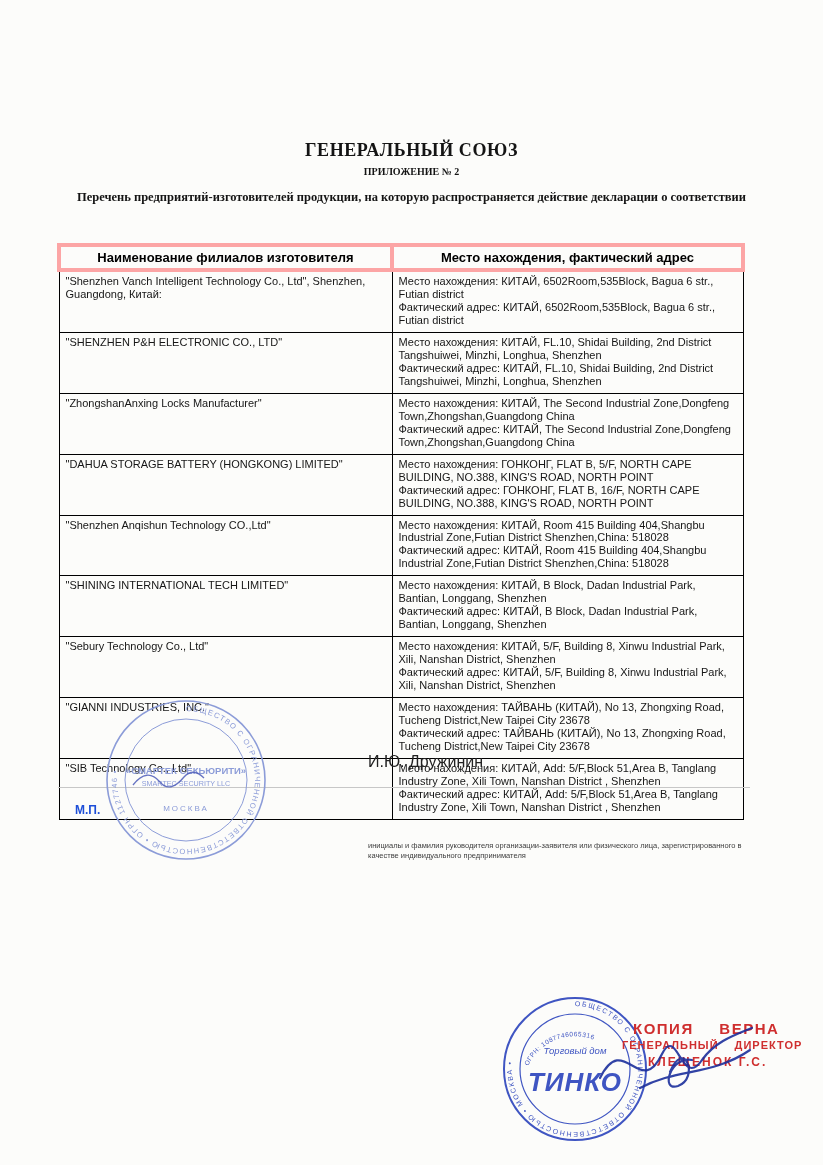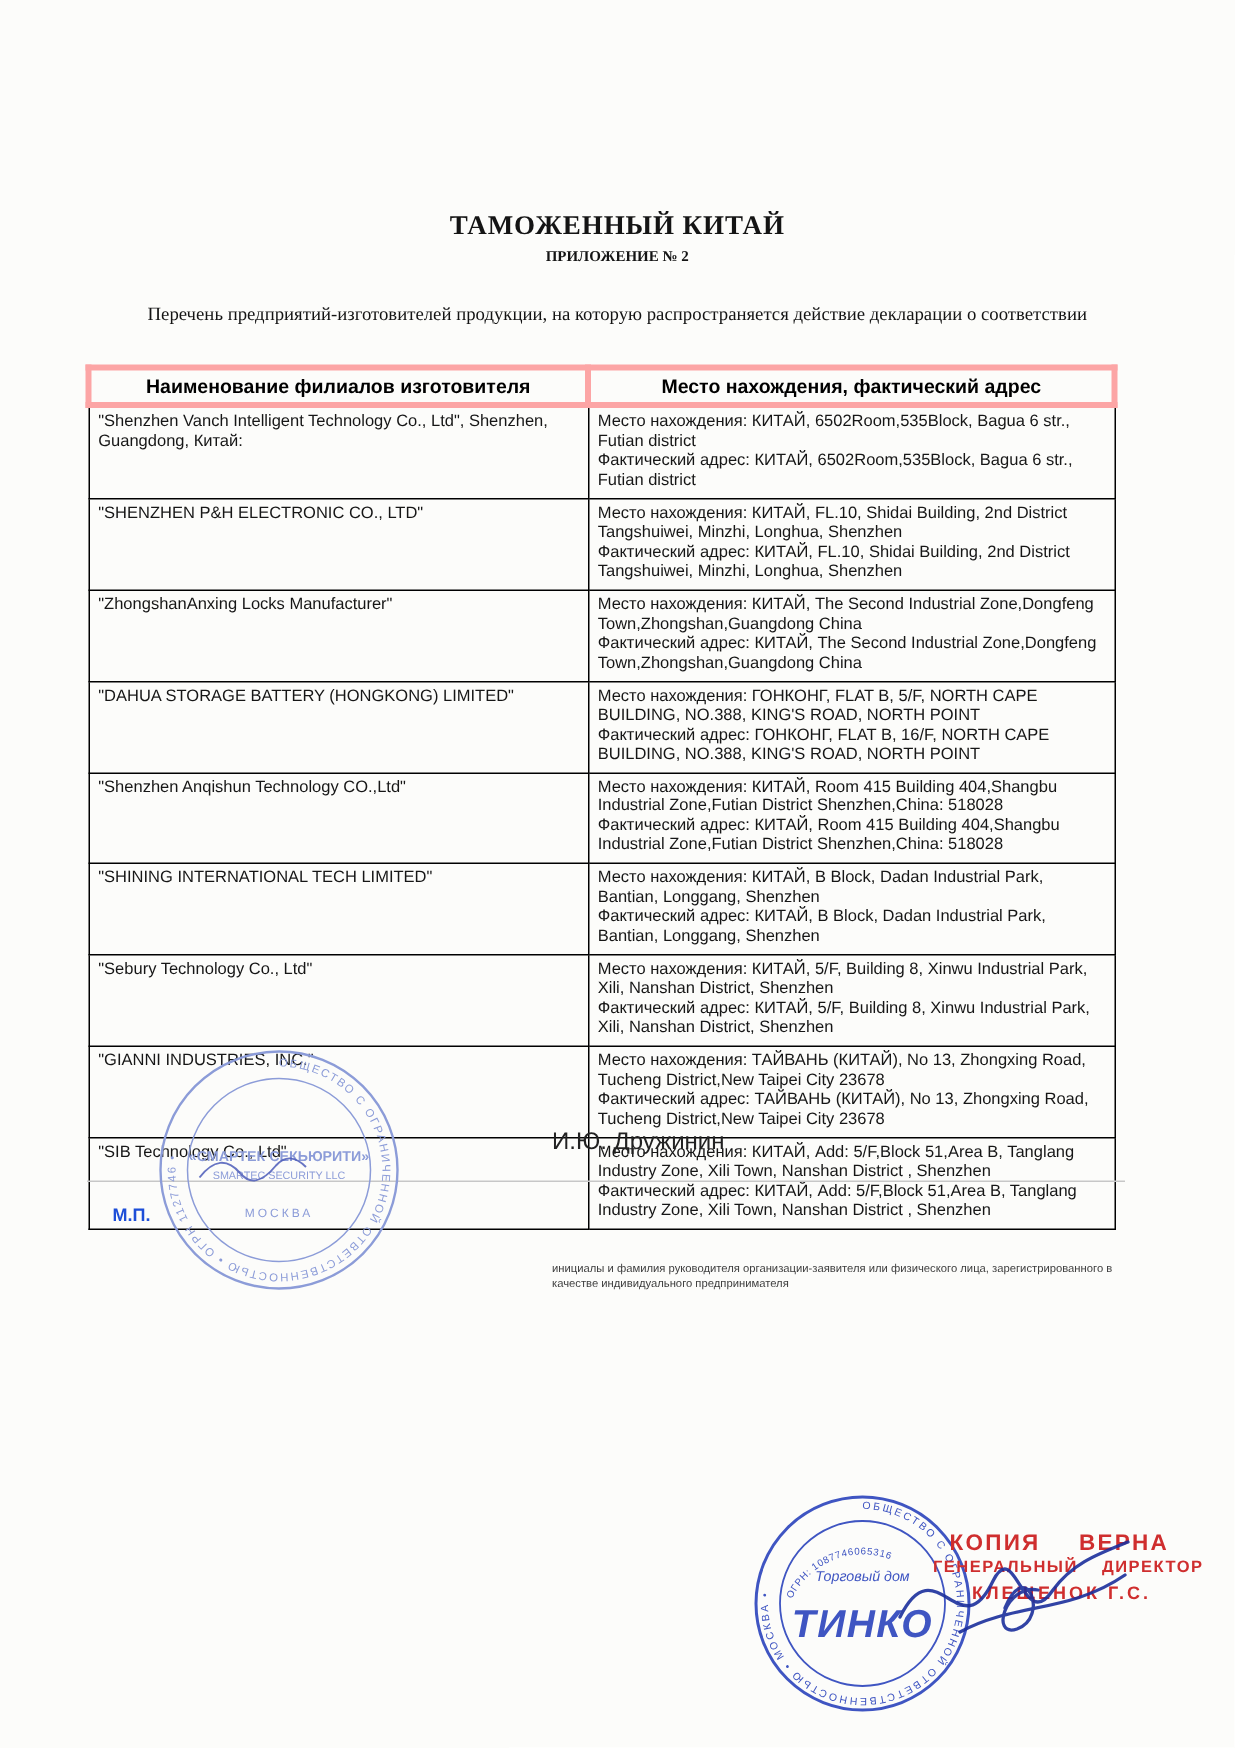--- a/index.html
+++ b/index.html
@@ -8,21 +8,21 @@
   .page {
     position:relative; width:823px; height:1165px; margin:0 auto;
     background:#fcfcfa; overflow:hidden; color:#1a1a1a;
   }
   
   .doc-header { position:absolute; top:140px; left:0; width:100%; text-align:center;
     font-family:"Liberation Serif", serif; color:#141414; }
   .doc-title { font-size:18px; font-weight:bold; letter-spacing:.6px; }
   .doc-subtitle { font-size:10px; font-weight:bold; margin-top:5px; }
   .doc-declaration { font-size:15.5px; font-weight:bold; margin-top:3px; }
-  .doc-description { font-size:12.5px; font-weight:normal; margin:24px auto 0; width:680px; line-height:1.3; }
+  .doc-description { font-size:12.5px; font-weight:bold; margin:12px auto 0; width:680px; line-height:1.3; }
   
   table.manufacturers { position:absolute; top:243px; left:57px; width:684px;
     border-collapse:collapse; table-layout:fixed; }
   .manufacturers th { border:4px solid #fca5a5; font-size:13px; font-weight:bold;
     padding:3px 4px; text-align:center; color:#000; }
   .manufacturers td { border:1px solid #000; font-size:11px; line-height:1.18;
     padding:3px 6px 5px 6px; vertical-align:top; color:#161616; }
   .manufacturers td.col-name { padding-right:10px; }
   
   .sig-line { position:absolute; top:787px; left:58px; width:692px; border-top:1px solid #c7c7c7; }
@@ -38,21 +38,21 @@
   .copy-line2 { top:1039px; left:622px; font-size:11px; letter-spacing:1px; word-spacing:12px; }
   .copy-line3 { top:1055px; left:648px; font-size:12px; letter-spacing:2px; }
   .scribble-bottom { position:absolute; top:1008px; left:582px; }
 </style>
 </head>
 <body>
 
 <div class="page">
 
   <div class="doc-header">
-    <div class="doc-title">ТАМОЖЕННЫЙ КИТАЙ</div>
+    <div class="doc-title">ГЕНЕРАЛЬНЫЙ СОЮЗ</div>
     <div class="doc-subtitle">ПРИЛОЖЕНИЕ № 2</div>
     <div class="doc-description">Перечень предприятий-изготовителей продукции, на которую распространяется действие декларации о соответствии</div>
   </div>
 
   <table class="manufacturers">
     <colgroup>
       <col style="width:333px">
       <col style="width:351px">
     </colgroup>
     <thead>

